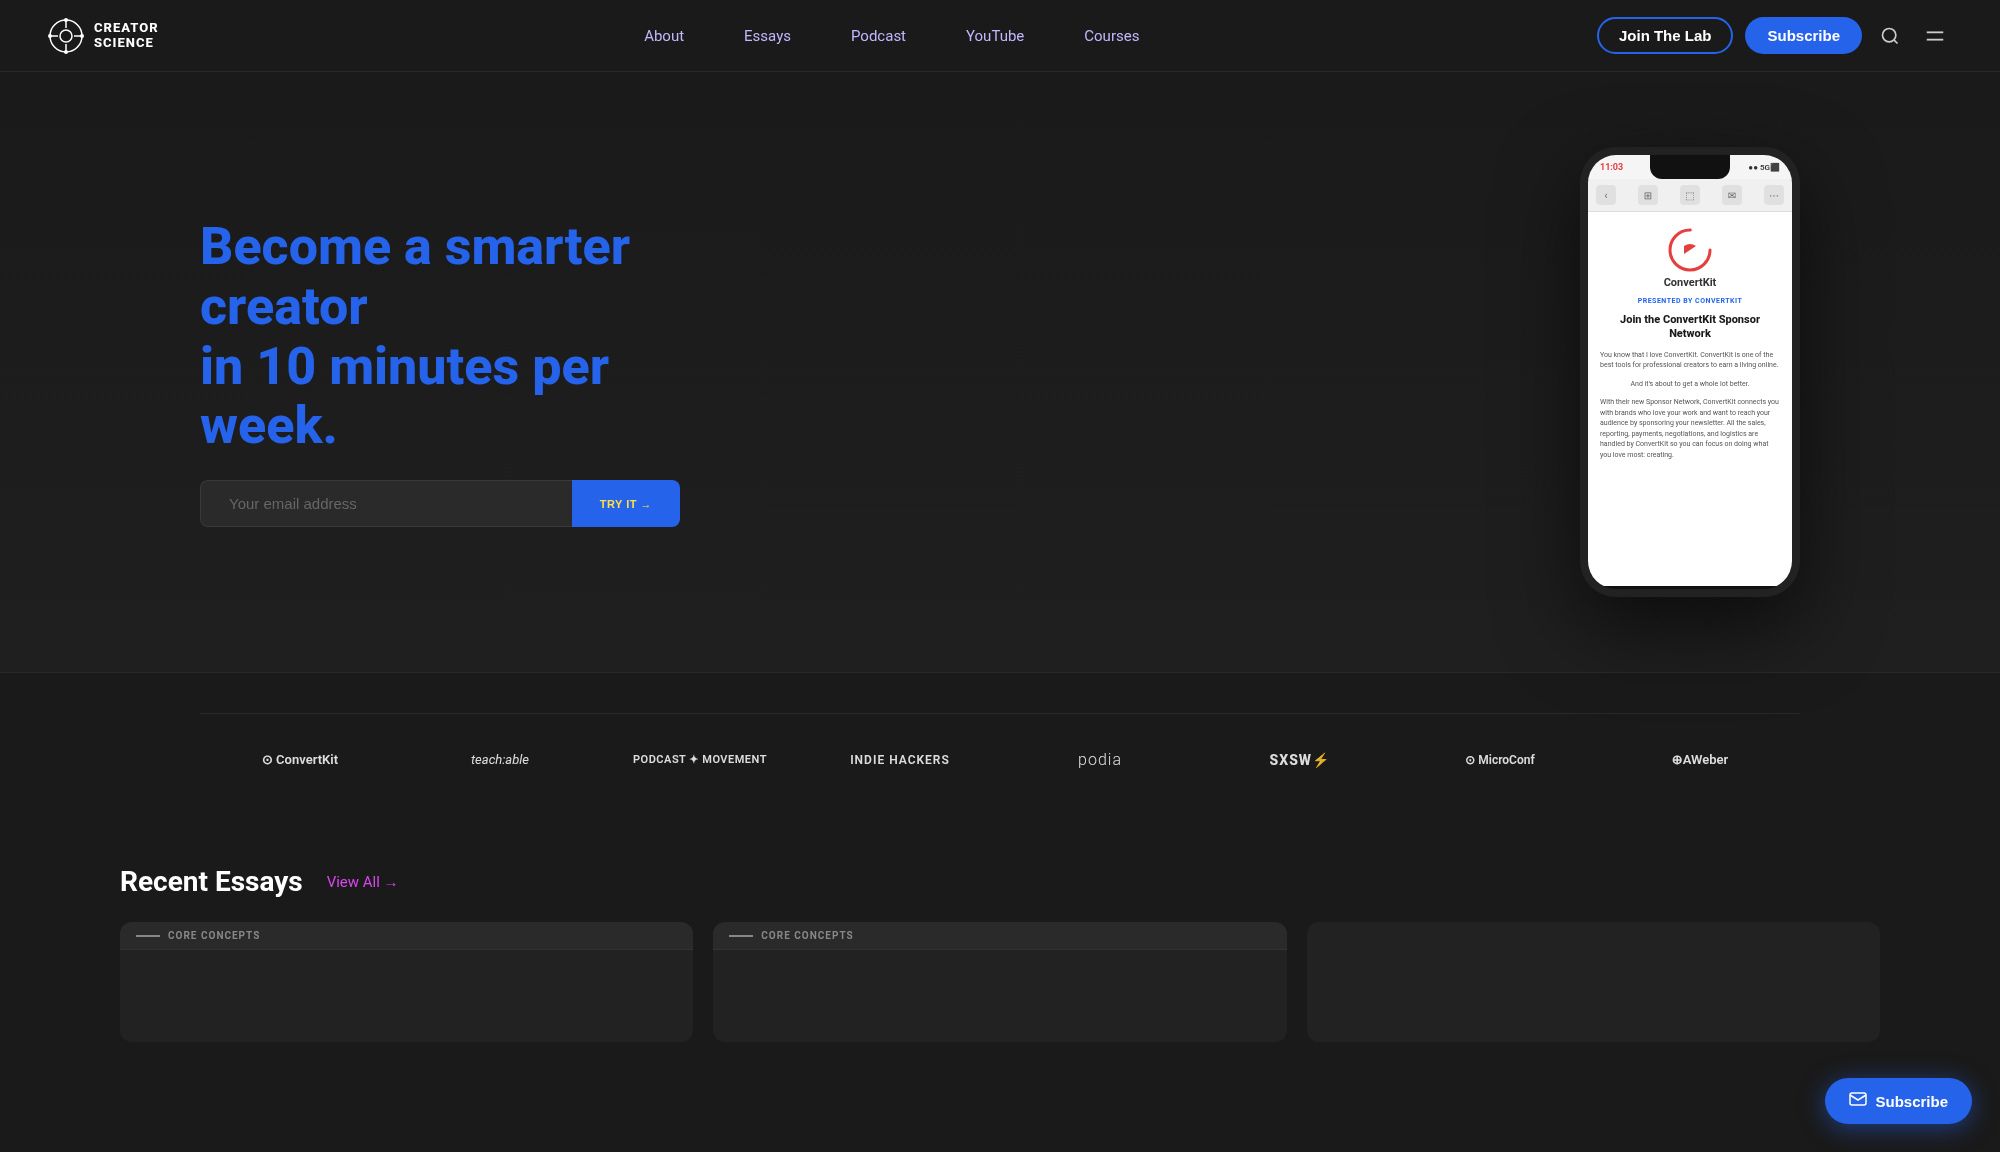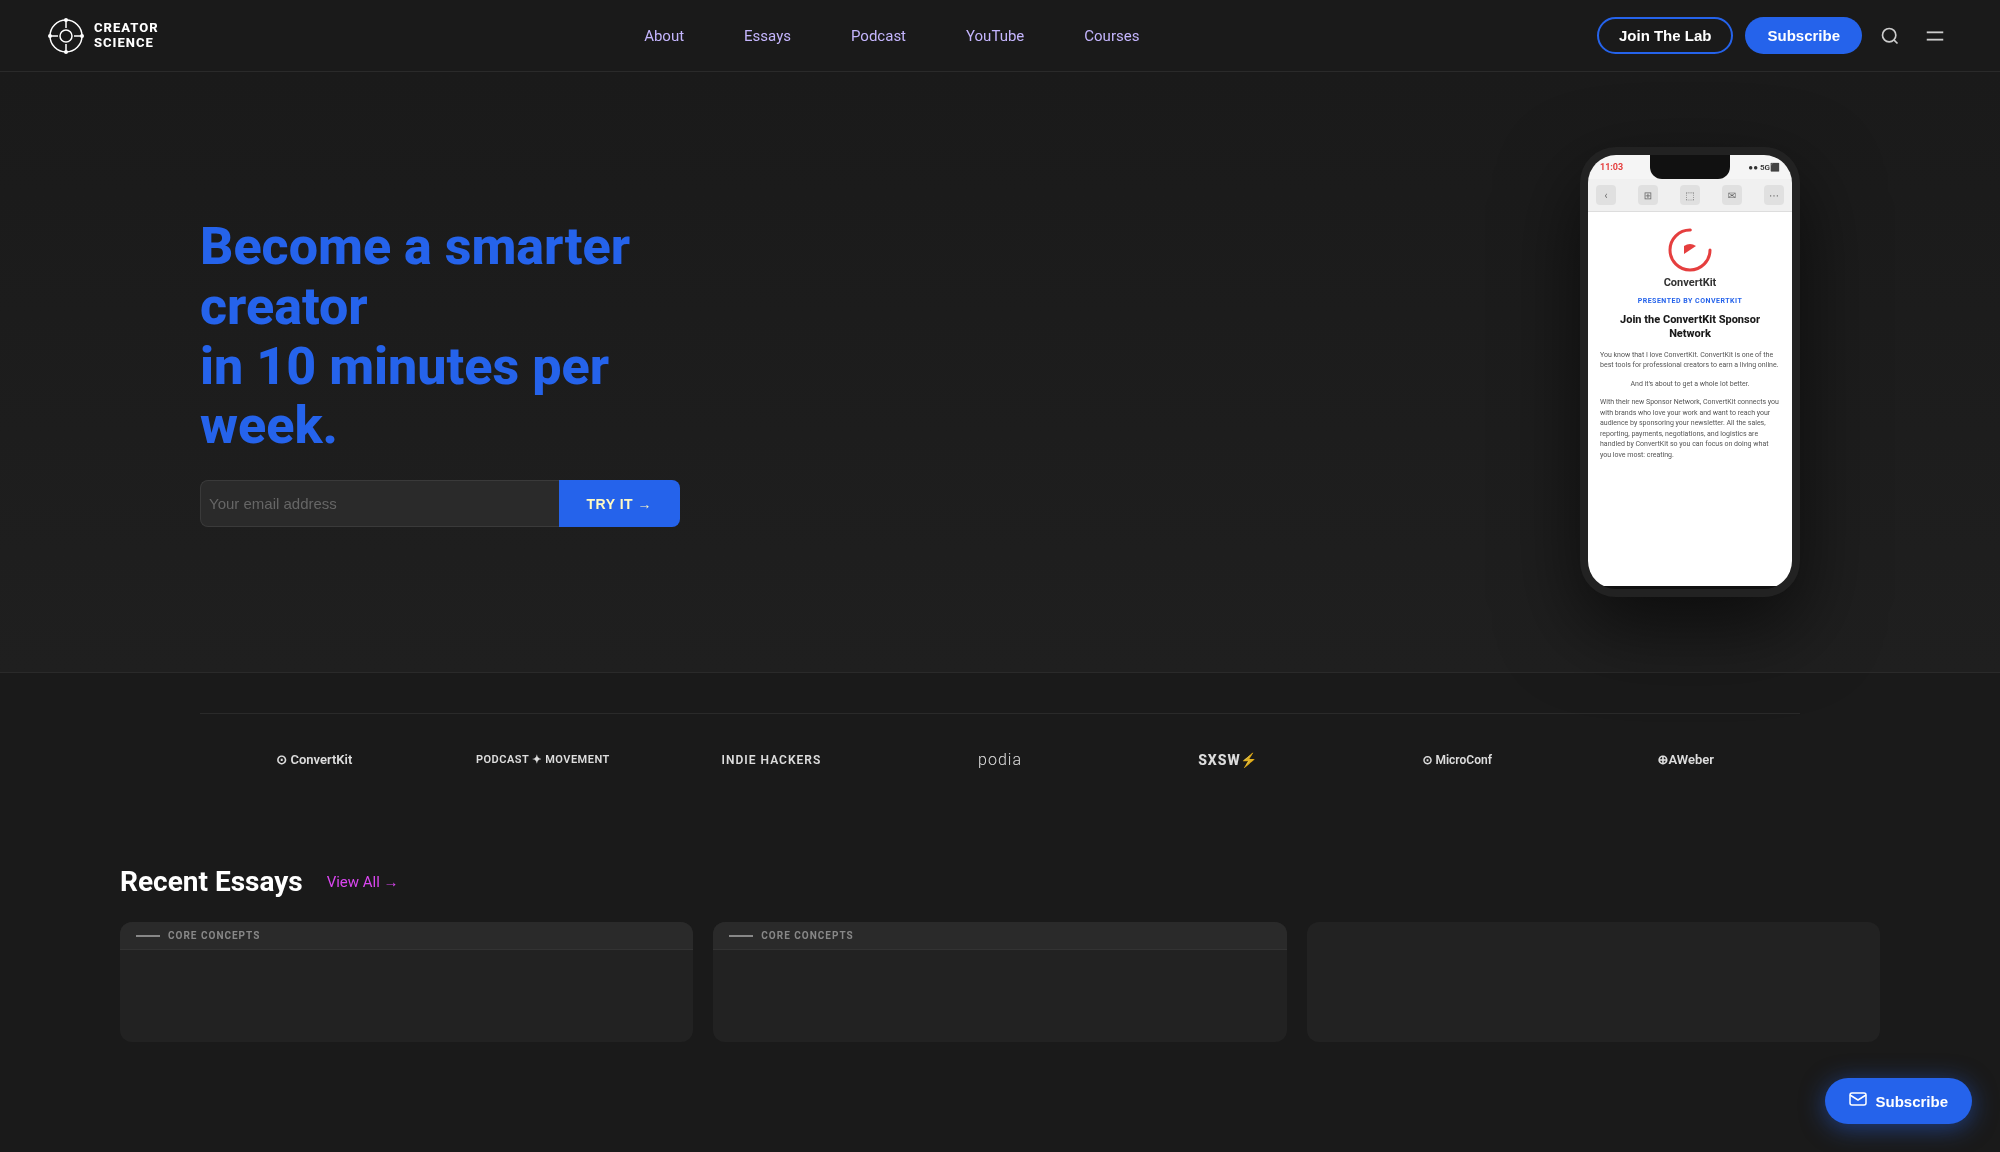--- a/index.html
+++ b/index.html
@@ -138,39 +138,39 @@
     }
 
     .hero-form {
       display: flex;
       gap: 0;
       max-width: 480px;
     }
 
     .hero-email-input {
       flex: 1;
-      padding: 14px 8px;
+      padding: 14px 28px;
       background: #2a2a2a;
       border: 1px solid #3a3a3a;
       border-right: none;
       border-radius: 8px 0 0 8px;
       color: #888;
       font-size: 15px;
       outline: none;
     }
 
     .hero-email-input::placeholder { color: #666; }
 
     .btn-try {
       background: #2563eb;
-      color: #fef9c3;
+      color: #fde047;
       border: none;
       padding: 14px 28px;
       border-radius: 0 8px 8px 0;
-      font-size: 14px;
+      font-size: 11px;
       font-weight: 700;
       cursor: pointer;
       white-space: nowrap;
       letter-spacing: 0.5px;
     }
 
     
     .hero-phone {
       position: relative;
       flex-shrink: 0;
@@ -515,20 +515,23 @@
     </div>
   </div>
 </section>
 
 <section class="featured-section">
   <div class="featured-logos">
     <div class="featured-logo-item">
       <span class="logo-text-brand">⊙ ConvertKit</span>
     </div>
     <div class="featured-logo-item">
+      <span class="logo-text-brand" style="font-style: italic; font-weight: 400;">teach:able</span>
+    </div>
+    <div class="featured-logo-item">
       <span class="logo-text-brand" style="font-size:11px; letter-spacing:0.5px;">PODCAST ✦ MOVEMENT</span>
     </div>
     <div class="featured-logo-item">
       <span class="logo-text-brand" style="font-size:12px; letter-spacing:1px;">INDIE HACKERS</span>
     </div>
     <div class="featured-logo-item">
       <span class="logo-text-brand" style="font-size:16px; font-weight:300; letter-spacing:1px;">podia</span>
     </div>
     <div class="featured-logo-item">
       <span class="logo-text-brand" style="font-size:14px; font-weight:800; letter-spacing:1px;">SXSW⚡</span>

